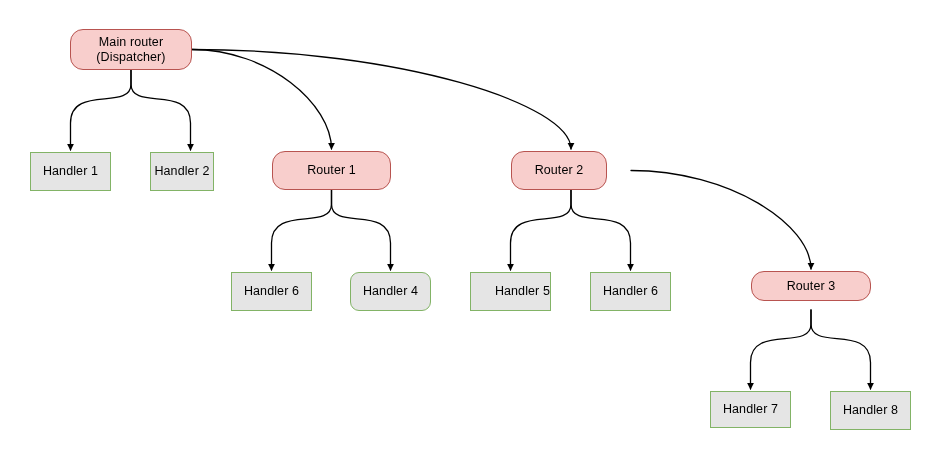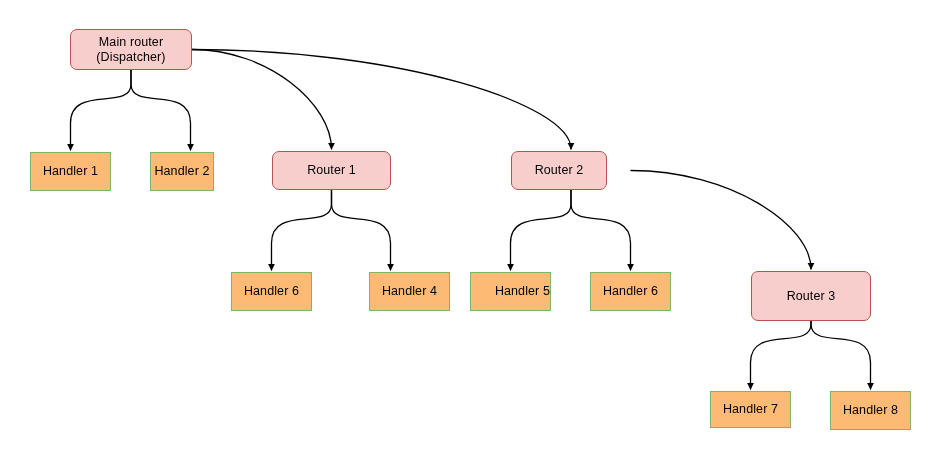--- a/index.html
+++ b/index.html
@@ -34,24 +34,24 @@
     text-align: center;
     font-size: 12.5px;
     line-height: 15px;
     color: #000000;
     letter-spacing: 0.1px;
     white-space: pre-line;
   }
   .node.router {
     background: #f8cecc;
     border: 1px solid #b85450;
-    border-radius: 7px;
+    border-radius: 13px;
   }
   .node.handler {
-    background: #fdba74;
+    background: #e5e5e5;
     border: 1px solid #82b366;
     border-radius: 0;
   }
   .node-label {
     display: block;
     white-space: pre-line;
   }
 </style>
 </head>
 <body>
@@ -80,21 +80,21 @@
   </svg>
 
   <div id="node-layer">
       <div class="node router" style="left: 70px; top: 29px; width: 122px; height: 41px;"><span class="node-label">Main router
 (Dispatcher)</span></div>
       <div class="node handler" style="left: 30px; top: 152px; width: 81px; height: 39px;"><span class="node-label">Handler 1</span></div>
       <div class="node handler" style="left: 150px; top: 152px; width: 64px; height: 39px;"><span class="node-label">Handler 2</span></div>
       <div class="node router" style="left: 272px; top: 151px; width: 119px; height: 39px;"><span class="node-label">Router 1</span></div>
       <div class="node router" style="left: 511px; top: 151px; width: 96px; height: 39px; align-items: center;"><span class="node-label">Router 2</span></div>
       <div class="node handler" style="left: 231px; top: 272px; width: 81px; height: 39px;"><span class="node-label">Handler 6</span></div>
-      <div class="node handler" style="left: 369px; top: 272px; width: 81px; height: 39px;"><span class="node-label">Handler 4</span></div>
+      <div class="node handler" style="left: 350px; top: 272px; width: 81px; height: 39px; border-radius: 9px;"><span class="node-label">Handler 4</span></div>
       <div class="node handler" style="left: 470px; top: 272px; width: 81px; height: 39px; justify-content: flex-end;"><span class="node-label">Handler 5</span></div>
       <div class="node handler" style="left: 590px; top: 272px; width: 81px; height: 39px;"><span class="node-label">Handler 6</span></div>
-      <div class="node router" style="left: 751px; top: 271px; width: 120px; height: 50px;"><span class="node-label">Router 3</span></div>
+      <div class="node router" style="left: 751px; top: 271px; width: 120px; height: 30px;"><span class="node-label">Router 3</span></div>
       <div class="node handler" style="left: 710px; top: 391px; width: 81px; height: 37px;"><span class="node-label">Handler 7</span></div>
       <div class="node handler" style="left: 830px; top: 391px; width: 81px; height: 39px;"><span class="node-label">Handler 8</span></div>
     </div>
 
 </div>
 
 </body></html>

